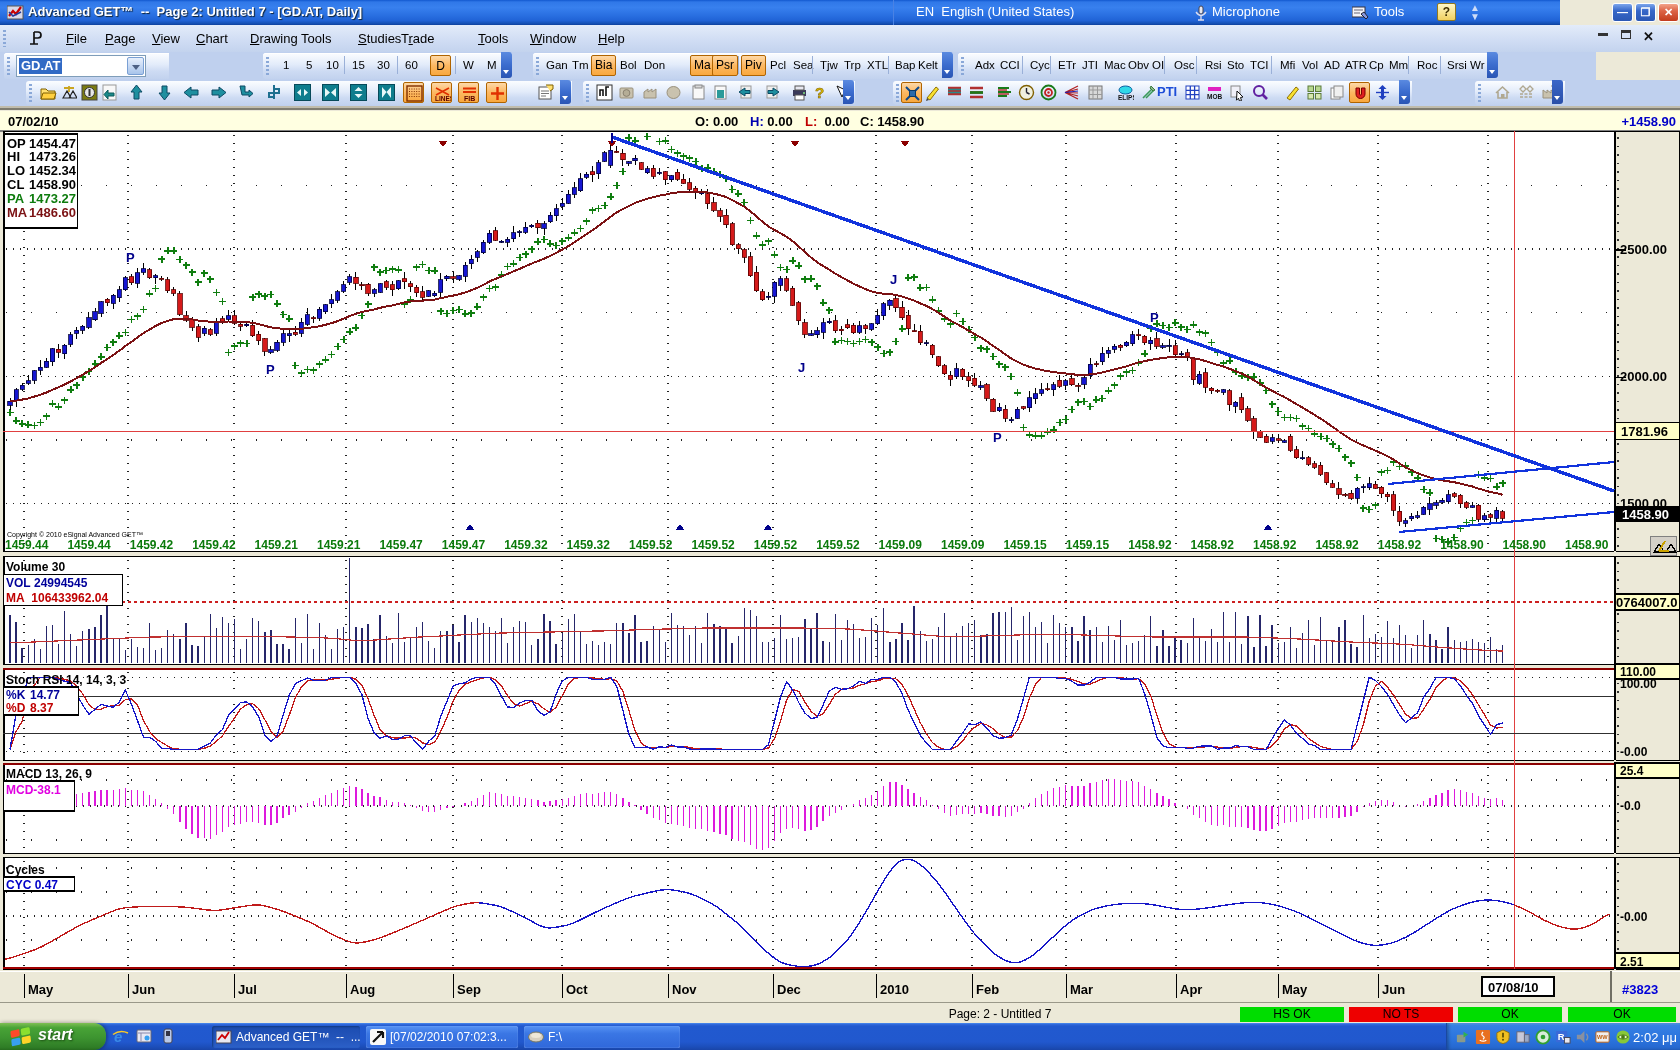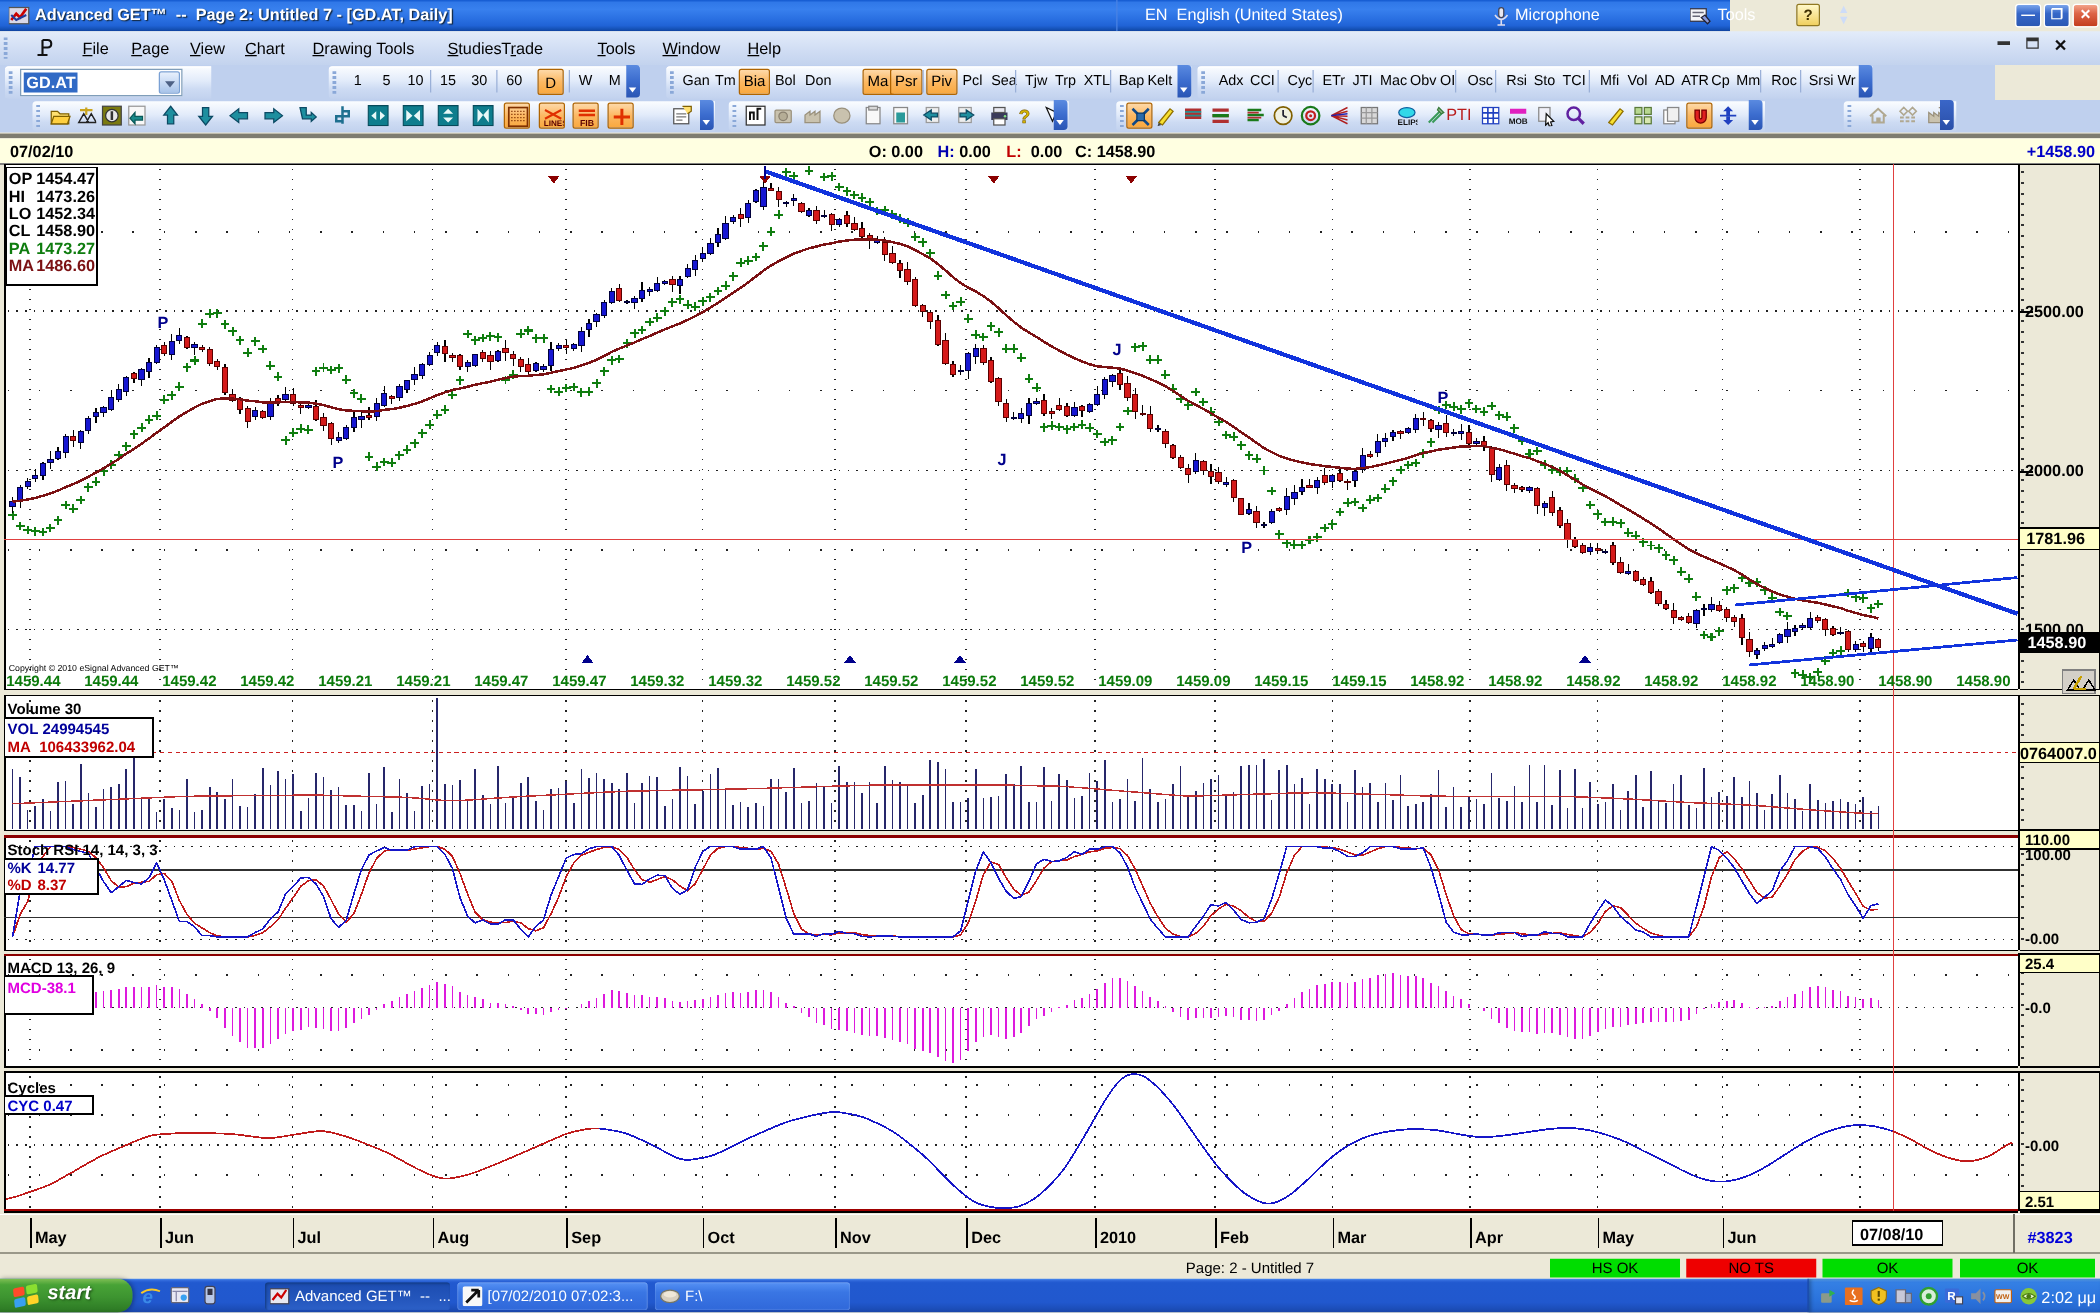--- a/index.html
+++ b/index.html
@@ -1,18 +1,18 @@
 <!DOCTYPE html>
 <html><head><meta charset="utf-8"><title>Advanced GET</title><style>
 *{margin:0;padding:0;box-sizing:border-box;}
 html,body{width:1680px;height:1050px;overflow:hidden;}
 body{font-family:"Liberation Sans",sans-serif;position:relative;background:#ece9d8;}
 .abs{position:absolute;}
 
-#titlebar{left:0;top:0;width:1384px;height:25px;
+#titlebar{left:0;top:0;width:1560px;height:25px;
  background:linear-gradient(180deg,#1258cf 0%,#3078e8 8%,#3880ee 30%,#2a70e2 60%,#2063d6 82%,#1450b4 94%,#0e409c 100%);
  color:#fff;}
 #titlebar .ttl{position:absolute;left:28px;top:4px;font-size:13px;font-weight:bold;text-shadow:1px 1px 1px #123;white-space:pre;}
 .wbtn{position:absolute;top:3px;width:21px;height:19px;border-radius:3px;border:1px solid #fff;
  background:linear-gradient(180deg,#7ba5ec 0%,#3667c8 40%,#2b58b4 100%);color:#fff;font-size:11px;font-weight:bold;
  text-align:center;line-height:17px;}
 .wbtn.close{background:linear-gradient(180deg,#f2a389 0%,#dd6547 40%,#c33d1d 100%);}
 
 #menubar{left:0;top:25px;width:1680px;height:27px;background:linear-gradient(180deg,#e3ecfa 0%,#cfdcf3 60%,#c3d3ee 100%);}
 #menubar .mi{position:absolute;top:6px;font-size:13px;color:#000;}
@@ -438,21 +438,21 @@
         <ellipse cx="8.5" cy="6" rx="6.5" ry="4" fill="#30d8e8" stroke="#1060a0"></ellipse>
         <text x="1" y="16" font-size="6.5" font-weight="bold" fill="#111">ELIPS</text>
       </svg>
     </div>
     <div class="ib" style="left:1138px;width:21px;">
       <svg width="17" height="17" viewBox="0 0 17 17">
         <path d="M3 14 L13 4 M6 14 L14 6" stroke="#3a9a5a" stroke-width="1.6"></path>
         <path d="M11 2 l4 4 -2 1 -3-3z" fill="#8ab88a" stroke="#3a7a3a"></path>
       </svg>
     </div>
-    <div class="abs" style="left:1157px;top:4px;font-size:13px;font-weight:normal;color:#b91c1c;">PTI</div>
+    <div class="abs" style="left:1157px;top:4px;font-size:13px;font-weight:bold;color:#1d4ed8;">PTI</div>
     <div class="ib" style="left:1182px;width:21px;">
       <svg width="17" height="17" viewBox="0 0 17 17">
         <rect x="2" y="2" width="13" height="13" fill="#fff" stroke="#2040c0"></rect>
         <path d="M6.3 2 v13 M10.6 2 v13 M2 6.3 h13 M2 10.6 h13" stroke="#2040c0" stroke-width="1.3"></path>
       </svg>
     </div>
     <div class="ib" style="left:1204px;width:21px;">
       <svg width="17" height="17" viewBox="0 0 17 17">
         <rect x="2" y="3" width="13" height="4" fill="#e020c0"></rect>
         <text x="1" y="15" font-size="6.5" font-weight="bold" fill="#111">MOB</text>

